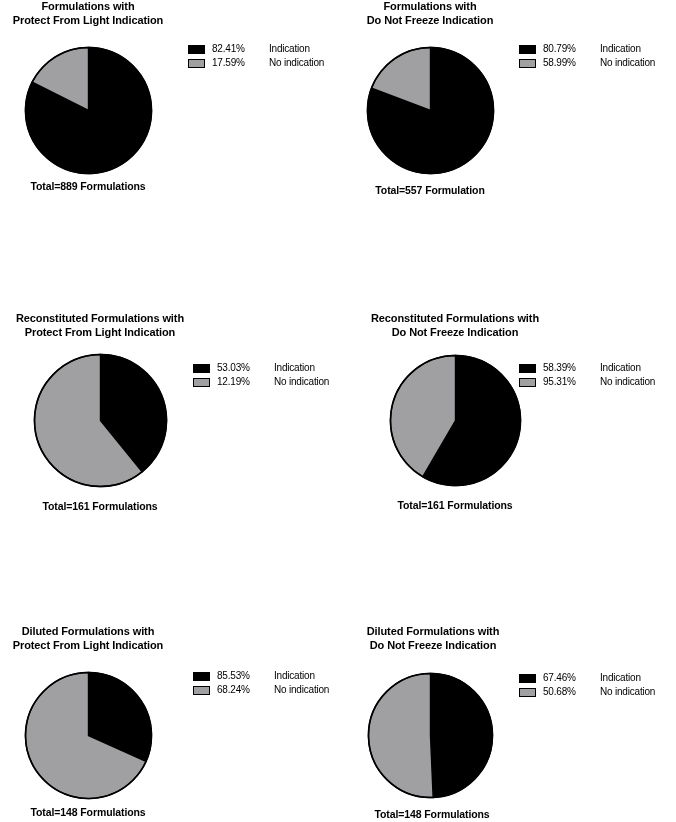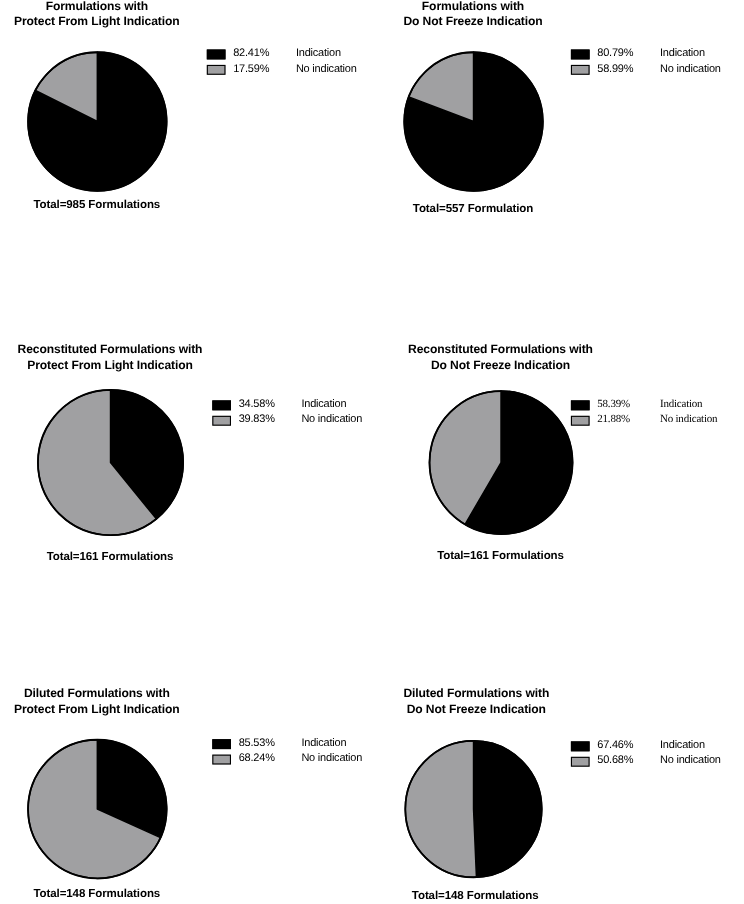--- a/index.html
+++ b/index.html
@@ -82,21 +82,21 @@
     <div class="panel">
       <div class="panel-title" style="left: 0px; top: 0px; width: 176px;">Formulations with
 Protect From Light Indication</div>
       <div class="pie-wrap" style="left: 23.5px; top: 45.5px;">
         <svg class="pie" width="129" height="129" viewBox="0 0 129 129">
           <path d="M 64.5 64.5 L 64.50 1.50 A 63 63 0 1 1 8.21 36.22 Z" fill="#000000" stroke="#000000" stroke-width="1.4" stroke-linejoin="round"></path>
           <path d="M 64.5 64.5 L 8.21 36.22 A 63 63 0 0 1 64.50 1.50 Z" fill="#a0a0a2" stroke="#000000" stroke-width="1.4" stroke-linejoin="round"></path>
           <circle cx="64.5" cy="64.5" r="63" fill="none" stroke="#000000" stroke-width="1.6"></circle>
         </svg>
       </div>
-      <div class="pie-total" style="left: 8px; top: 180px; width: 160px;">Total=985 Formulations</div>
+      <div class="pie-total" style="left: 8px; top: 180px; width: 160px;">Total=889 Formulations</div>
       <div class="legend" style="left: 188px; top: 42px;">
         <div class="legend-row">
           <span class="swatch swatch-indication"></span>
           <span class="legend-pct">82.41%</span>
           <span class="legend-label">Indication</span>
         </div>
         <div class="legend-row">
           <span class="swatch swatch-no-indication"></span>
           <span class="legend-pct">17.59%</span>
           <span class="legend-label">No indication</span>
@@ -134,50 +134,50 @@
         <svg class="pie" width="135" height="135" viewBox="0 0 135 135">
           <path d="M 67.5 67.5 L 67.50 1.50 A 66 66 0 0 1 109.15 118.70 Z" fill="#000000" stroke="#000000" stroke-width="1.4" stroke-linejoin="round"></path>
           <path d="M 67.5 67.5 L 109.15 118.70 A 66 66 0 1 1 67.50 1.50 Z" fill="#a0a0a2" stroke="#000000" stroke-width="1.4" stroke-linejoin="round"></path>
           <circle cx="67.5" cy="67.5" r="66" fill="none" stroke="#000000" stroke-width="1.6"></circle>
         </svg>
       </div>
       <div class="pie-total" style="left: 20px; top: 500px; width: 160px;">Total=161 Formulations</div>
       <div class="legend" style="left: 193px; top: 361px;">
         <div class="legend-row">
           <span class="swatch swatch-indication"></span>
-          <span class="legend-pct">34.58%</span>
-          <span class="legend-label">Indication</span>
-        </div>
-        <div class="legend-row">
-          <span class="swatch swatch-no-indication"></span>
-          <span class="legend-pct">39.83%</span>
+          <span class="legend-pct">53.03%</span>
+          <span class="legend-label">Indication</span>
+        </div>
+        <div class="legend-row">
+          <span class="swatch swatch-no-indication"></span>
+          <span class="legend-pct">12.19%</span>
           <span class="legend-label">No indication</span>
         </div>
       </div>
     </div>
     <div class="panel">
       <div class="panel-title" style="left: 352px; top: 312px; width: 206px;">Reconstituted  Formulations with
 Do Not Freeze Indication</div>
       <div class="pie-wrap" style="left: 388.5px; top: 353.5px;">
         <svg class="pie" width="133" height="133" viewBox="0 0 133 133">
           <path d="M 66.5 66.5 L 66.50 1.50 A 65 65 0 1 1 33.80 122.68 Z" fill="#000000" stroke="#000000" stroke-width="1.4" stroke-linejoin="round"></path>
           <path d="M 66.5 66.5 L 33.80 122.68 A 65 65 0 0 1 66.50 1.50 Z" fill="#a0a0a2" stroke="#000000" stroke-width="1.4" stroke-linejoin="round"></path>
           <circle cx="66.5" cy="66.5" r="65" fill="none" stroke="#000000" stroke-width="1.6"></circle>
         </svg>
       </div>
       <div class="pie-total" style="left: 375px; top: 499px; width: 160px;">Total=161 Formulations</div>
-      <div class="legend" style="left: 519px; top: 361px; font-family: Liberation Serif, serif;">
+      <div class="legend" style="left: 519px; top: 361px;">
         <div class="legend-row">
           <span class="swatch swatch-indication"></span>
           <span class="legend-pct">58.39%</span>
           <span class="legend-label">Indication</span>
         </div>
         <div class="legend-row">
           <span class="swatch swatch-no-indication"></span>
-          <span class="legend-pct">21.88%</span>
+          <span class="legend-pct">95.31%</span>
           <span class="legend-label">No indication</span>
         </div>
       </div>
     </div>
     <div class="panel">
       <div class="panel-title" style="left: 0px; top: 625px; width: 176px;">Diluted Formulations with
 Protect From Light Indication</div>
       <div class="pie-wrap" style="left: 23.5px; top: 670.5px;">
         <svg class="pie" width="129" height="129" viewBox="0 0 129 129">
           <path d="M 64.5 64.5 L 64.50 1.50 A 63 63 0 0 1 121.90 90.46 Z" fill="#000000" stroke="#000000" stroke-width="1.4" stroke-linejoin="round"></path>

